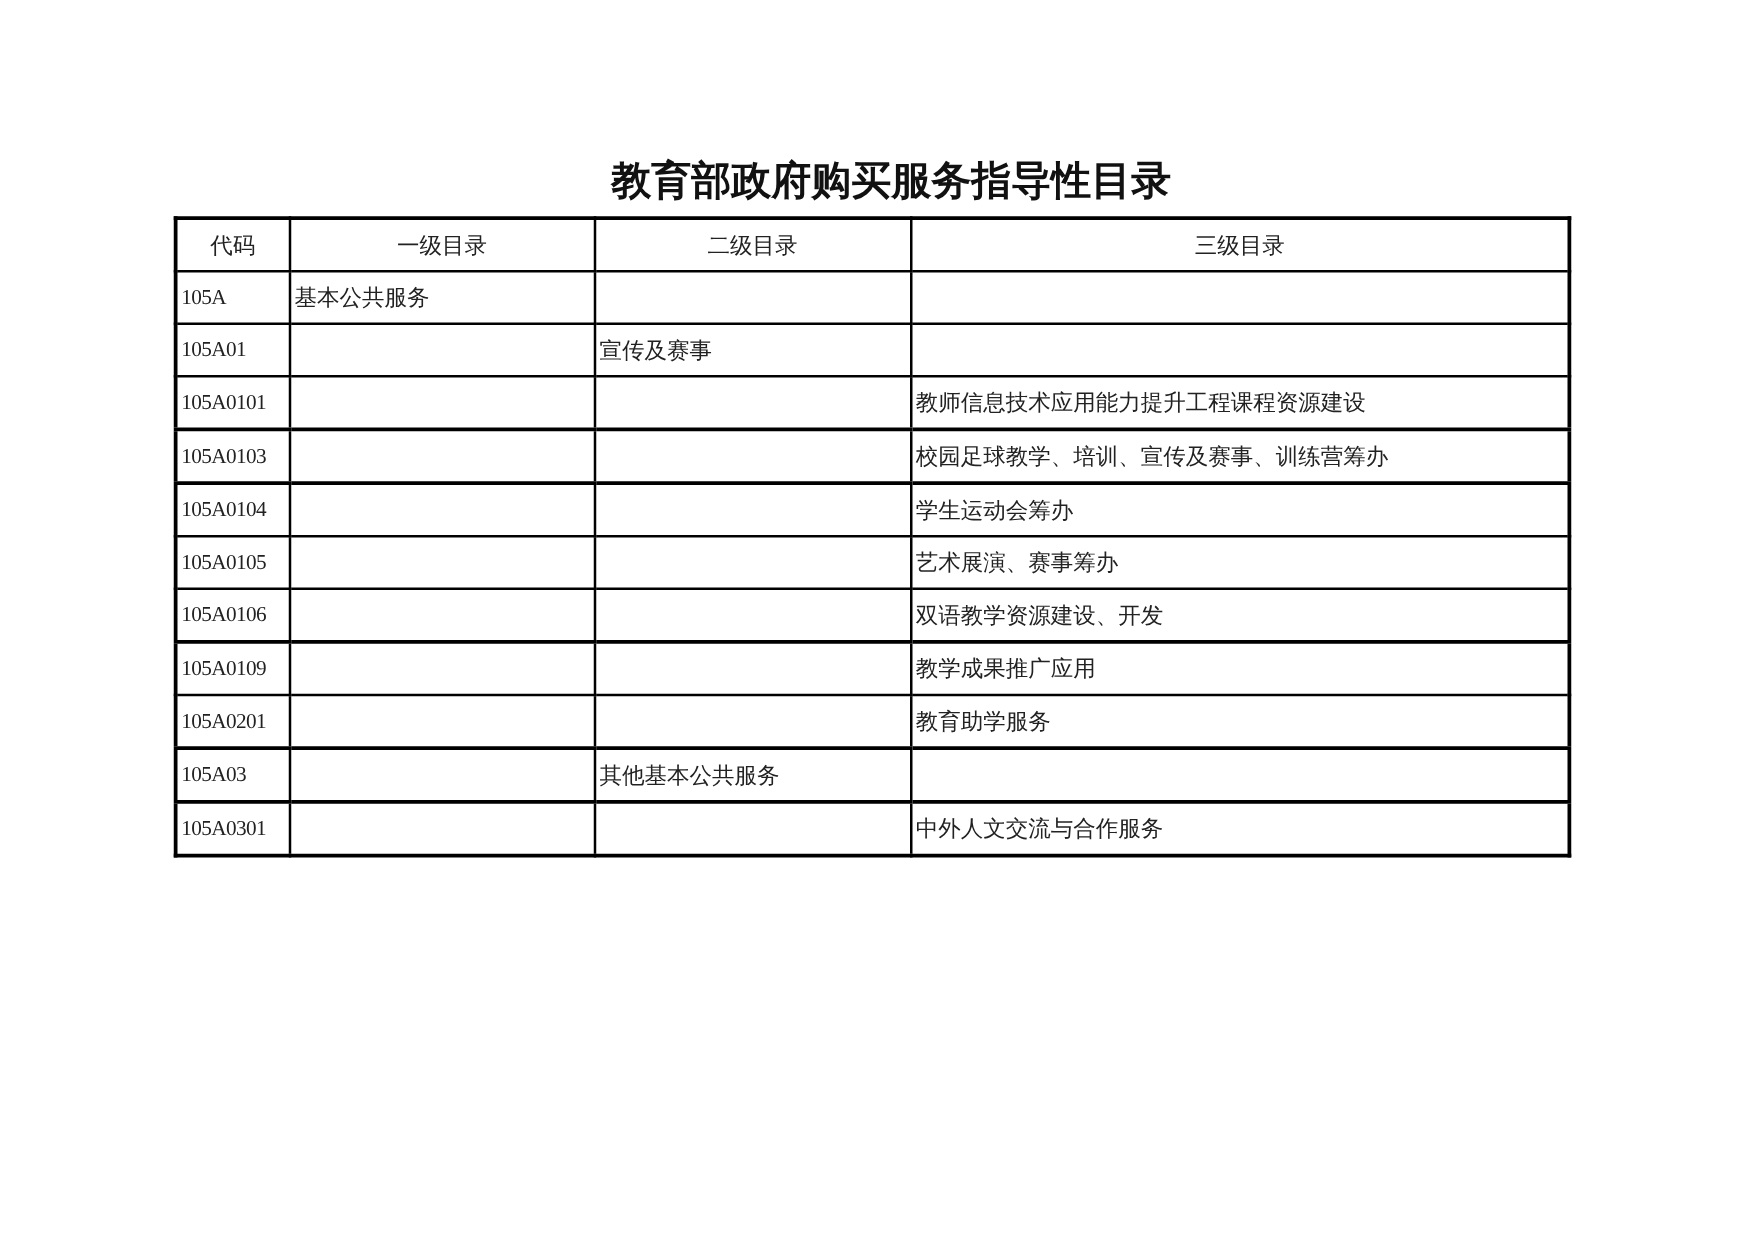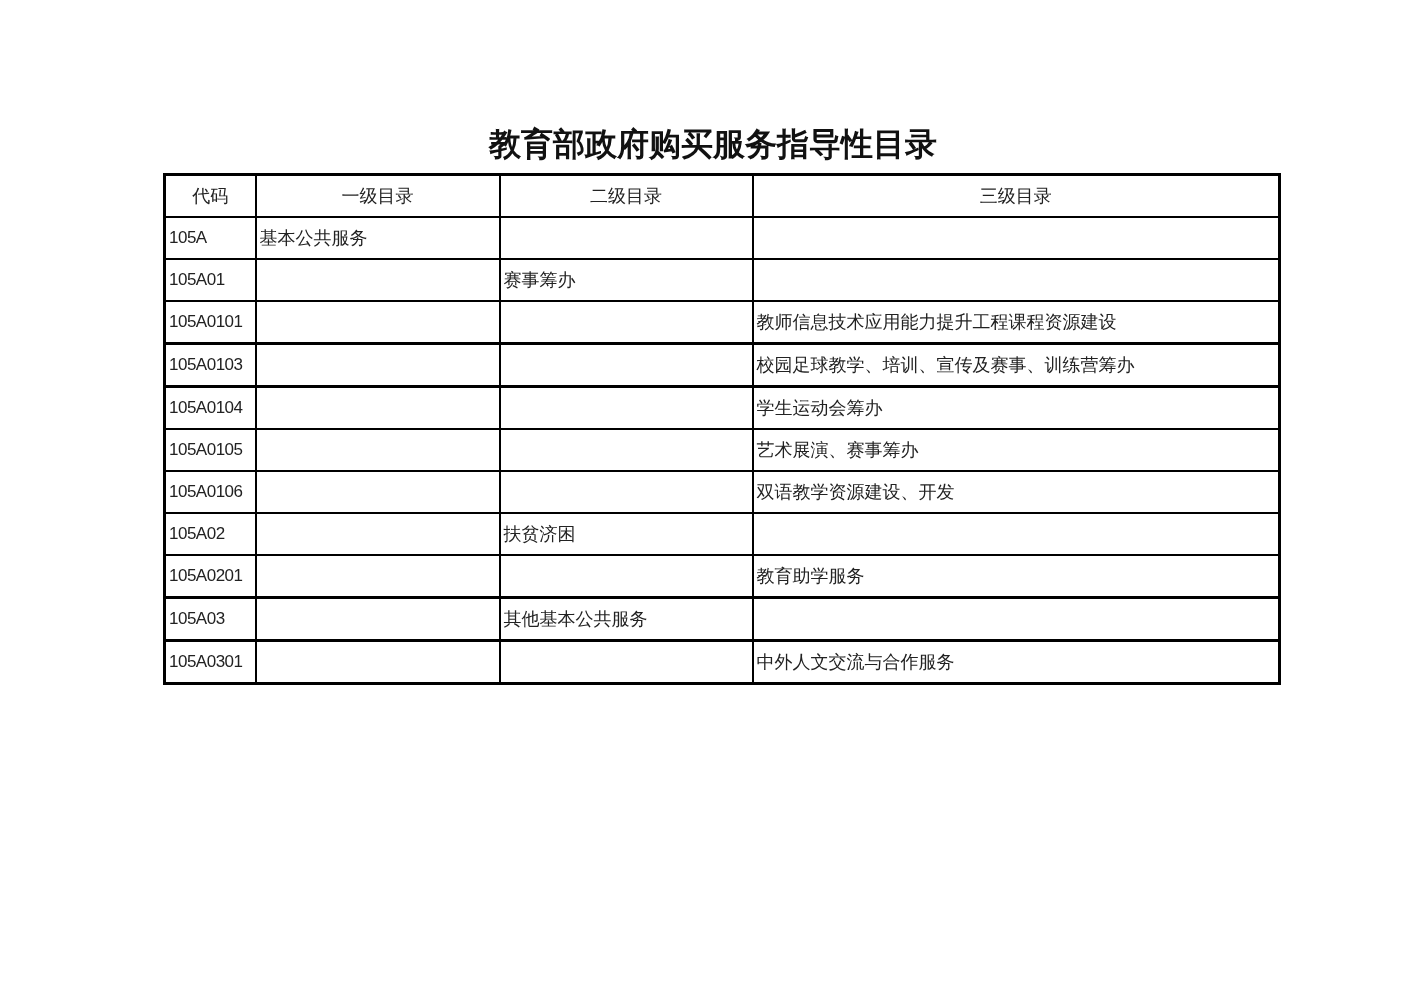--- a/index.html
+++ b/index.html
@@ -22,21 +22,21 @@
       width: 1426px;
       text-align: center;
       font-size: 32px;
       font-weight: bold;
       color: #111111;
       letter-spacing: 0px;
       line-height: 44px;
     }
     table.catalog {
       position: absolute;
-      left: 163px;
+      left: 139px;
       top: 173px;
       width: 1115px;
       border-collapse: collapse;
       table-layout: fixed;
       border: 3px solid #000000;
     }
     table.catalog col.c0 { width: 91px; }
     table.catalog col.c1 { width: 244px; }
     table.catalog col.c2 { width: 253px; }
     table.catalog col.c3 { width: 527px; }
@@ -53,21 +53,21 @@
       vertical-align: middle;
     }
     table.catalog tr.row-thick td {
       border-top-width: 3px;
     }
     table.catalog th {
       text-align: center;
       padding: 0;
     }
     table.catalog td.code {
-      font-family: Liberation Sans, sans-serif;
+      font-family: Liberation Serif, serif;
       font-size: 17px;
       letter-spacing: -0.5px;
     }
   </style>
 </head>
 <body>
 
 <div class="page-title">教育部政府购买服务指导性目录</div>
 
 <table class="catalog">
@@ -88,21 +88,21 @@
   <tbody>
     <tr>
       <td class="code">105A</td>
       <td>基本公共服务</td>
       <td></td>
       <td></td>
     </tr>
     <tr>
       <td class="code">105A01</td>
       <td></td>
-      <td>赛事筹办</td>
+      <td>宣传及赛事</td>
       <td></td>
     </tr>
     <tr>
       <td class="code">105A0101</td>
       <td></td>
       <td></td>
       <td>教师信息技术应用能力提升工程课程资源建设</td>
     </tr>
     <tr class="row-thick">
       <td class="code">105A0103</td>
@@ -121,25 +121,25 @@
       <td></td>
       <td></td>
       <td>艺术展演、赛事筹办</td>
     </tr>
     <tr>
       <td class="code">105A0106</td>
       <td></td>
       <td></td>
       <td>双语教学资源建设、开发</td>
     </tr>
-    <tr>
-      <td class="code">105A02</td>
+    <tr class="row-thick">
+      <td class="code">105A0109</td>
       <td></td>
-      <td>扶贫济困</td>
       <td></td>
+      <td>教学成果推广应用</td>
     </tr>
     <tr>
       <td class="code">105A0201</td>
       <td></td>
       <td></td>
       <td>教育助学服务</td>
     </tr>
     <tr class="row-thick">
       <td class="code">105A03</td>
       <td></td>

